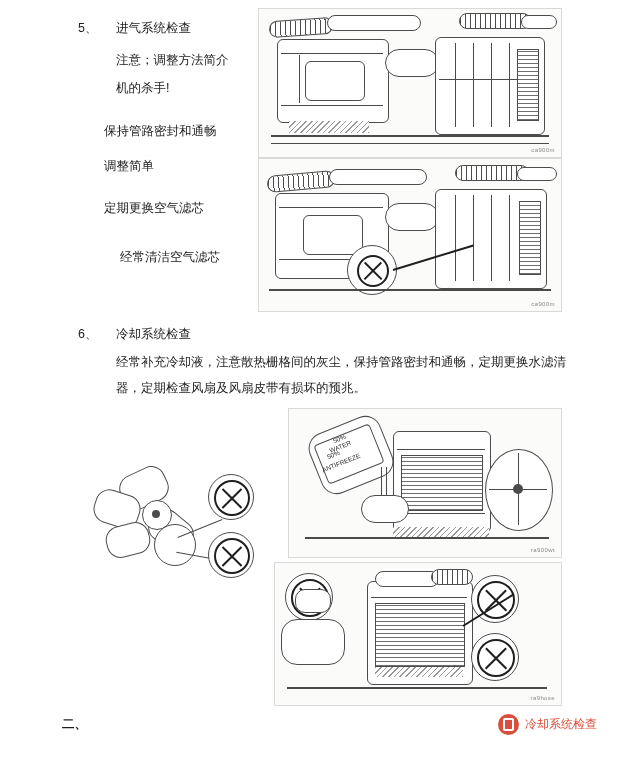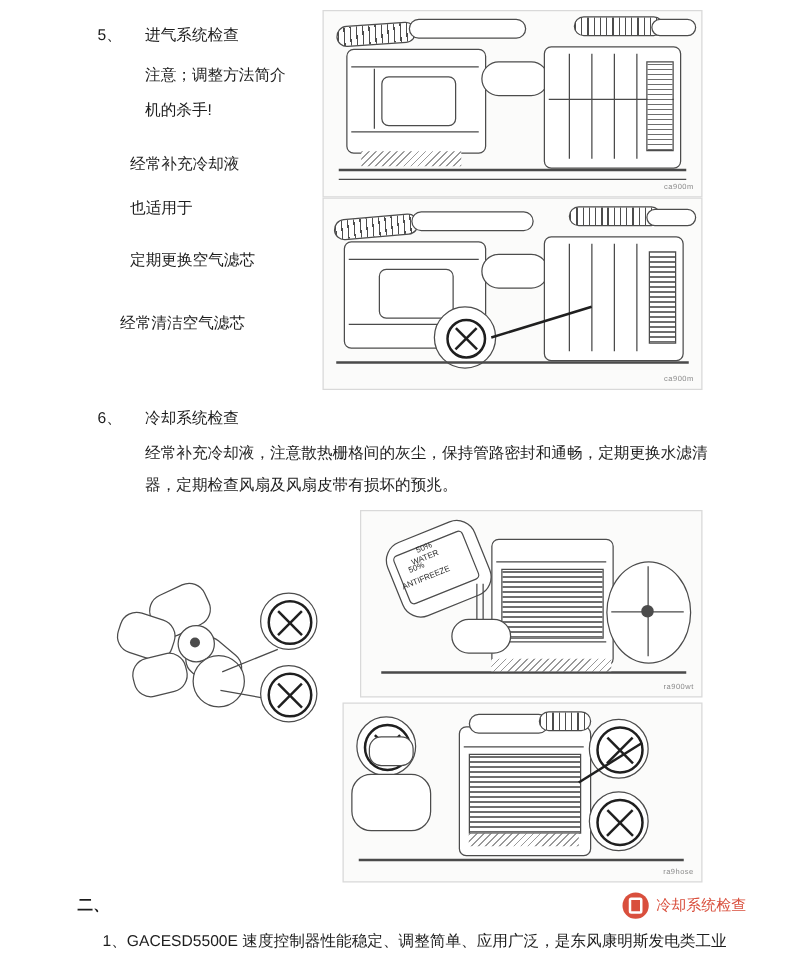--- a/index.html
+++ b/index.html
@@ -168,24 +168,24 @@
 </head>
 <body>
 
 <div class="page">
 
   <div class="num" style="left:78px; top:20px;">5、</div>
   <div class="txt" style="left:116px; top:20px;">进气系统检查</div>
 
   <div class="txt" style="left:116px; top:52px;">注意；调整方法简介</div>
   <div class="txt" style="left:116px; top:80px;">机的杀手!</div>
-  <div class="txt" style="left:104px; top:123px;">经常补充冷却液</div>
-  <div class="txt" style="left:104px; top:158px;">也适用于</div>
+  <div class="txt" style="left:104px; top:123px;">保持管路密封和通畅</div>
+  <div class="txt" style="left:104px; top:158px;">调整简单</div>
   <div class="txt" style="left:104px; top:200px;">定期更换空气滤芯</div>
-  <div class="txt" style="left:96px; top:250px;">经常清洁空气滤芯</div>
+  <div class="txt" style="left:120px; top:250px;font-family:Liberation Mono, monospace;">经常清洁空气滤芯</div>
 
   <div class="fig" style="left:258px; top:8px; width:302px; height:148px;">
 
     <div class="ribbed" style="left:10px; top:10px; width:62px; height:15px; transform:rotate(-4deg);"></div>
     <div class="hose" style="left:68px; top:6px;  width:92px; height:14px;"></div>
     <div class="ribbed" style="left:200px; top:4px; width:70px; height:14px;"></div>
     <div class="hose" style="left:262px; top:6px; width:34px; height:12px;"></div>
 
     <div class="blob" style="left:18px; top:30px; width:110px; height:82px;"></div>
     <div class="ln hln" style="left:22px; top:44px; width:102px;"></div>
@@ -313,20 +313,19 @@
 
     <div class="blob round" style="left:196px; top:70px; width:46px; height:46px;"></div>
     <div class="nocircle" style="left:202px; top:76px; width:34px; height:34px;"></div>
 
     <div class="ln hln" style="left:12px; top:124px; width:260px; height:2px;"></div>
     <div class="fig-label">ra9hose</div>
   </div>
 
   <div class="num bold" style="left:62px; top:716px;">二、</div>
 
-  <div class="txt" style="left:82px; top:745px;">1、GACESD5500E 速度控制器性能稳定、调整简单、应用广泛，是东风康明斯发电类工业</div>
 
   <div class="watermark" style="left:498px; top:714px;">
     <div class="wm-logo"></div>
     <div class="wm-text">冷却系统检查</div>
   </div>
 
 </div>
 
 </body></html>

